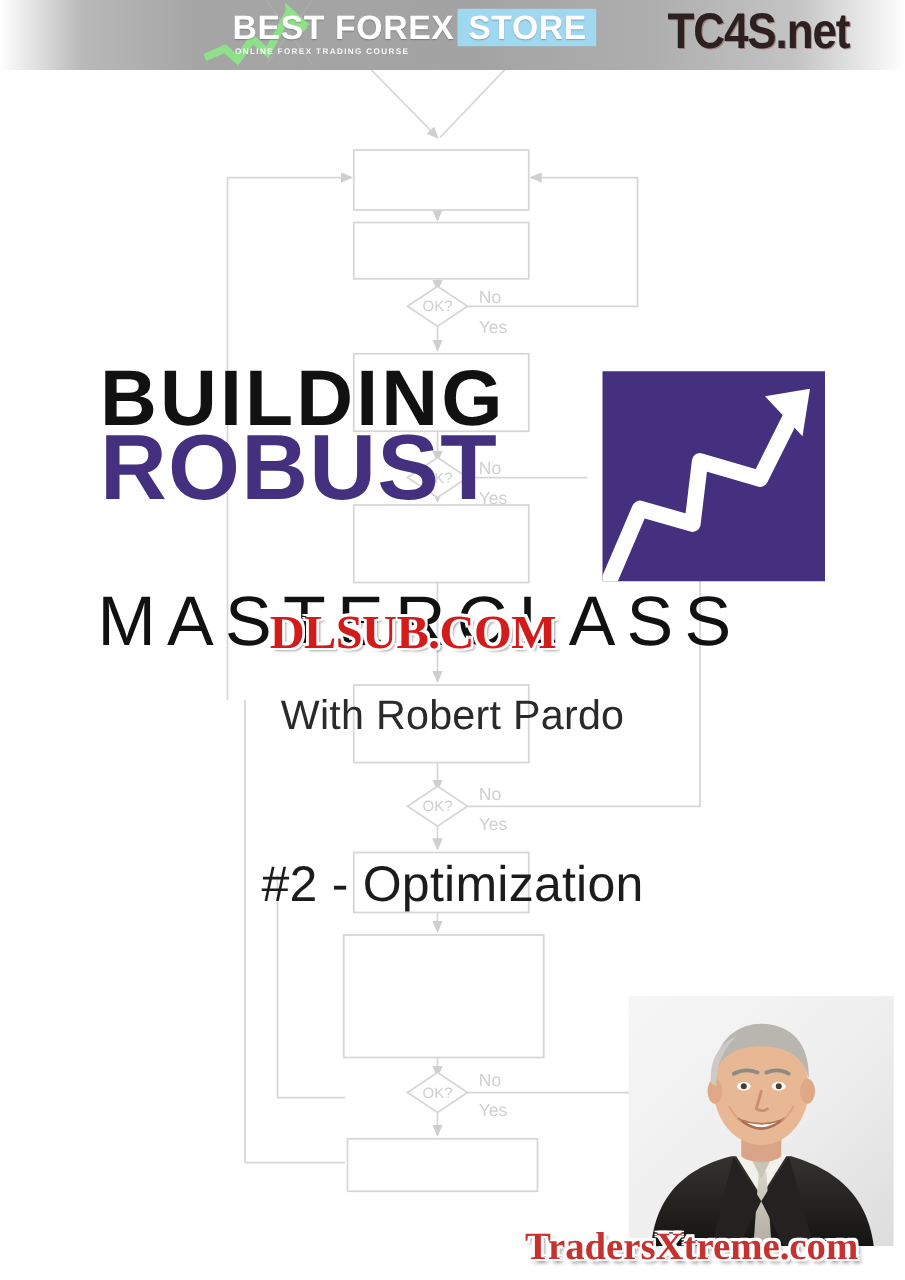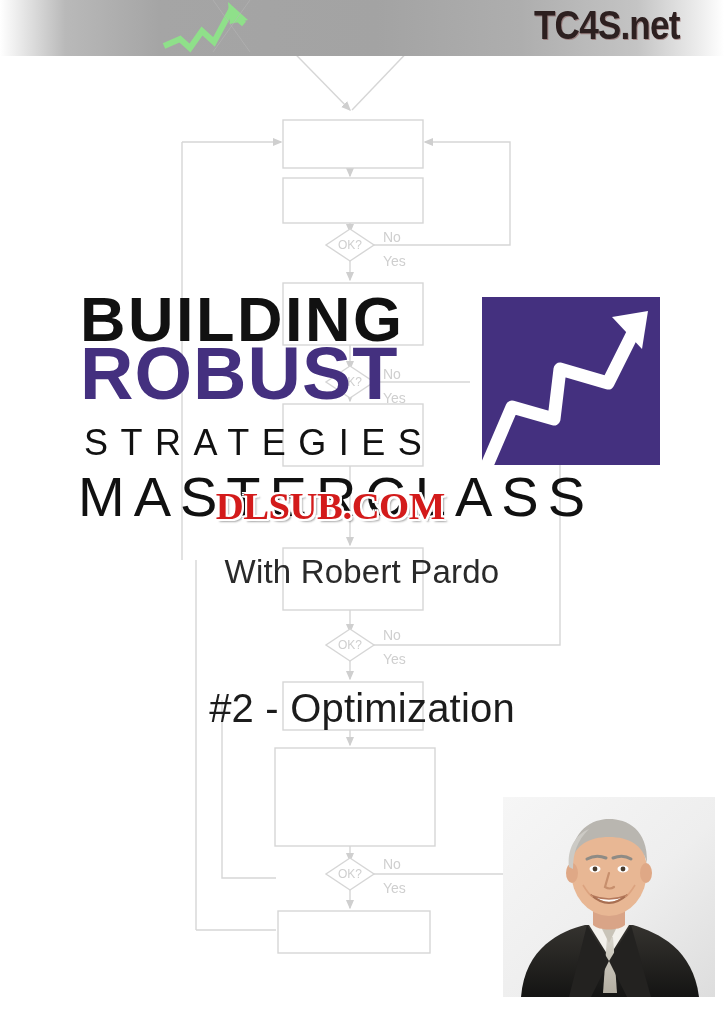--- a/index.html
+++ b/index.html
@@ -203,29 +203,36 @@
   <div class="banner">
     <div class="banner-inner">
 
       <svg class="bfs-arrow" viewBox="0 0 112 56">
         <path d="M6,48 L22,41 L32,50 L44,33 L56,44 L72,14 L86,26" stroke="#8fe08a" stroke-width="6" fill="none" stroke-linejoin="miter" stroke-linecap="butt"></path>
         <path d="M70,4 L90,22 L72,26 z" fill="#8fe08a"></path>
         <path d="M55,2 L92,54" stroke="#b9b9b9" stroke-width="1" fill="none" opacity=".5"></path>
         <path d="M92,2 L55,54" stroke="#b9b9b9" stroke-width="1" fill="none" opacity=".5"></path>
       </svg>
 
+      <div class="bfs-logo">
+        <div style="position:relative;">
+          <div class="bfs-wordmark">
+            <span>BEST FOREX</span><span class="bfs-store">STORE</span>
+          </div>
+          <div class="bfs-tag">ONLINE FOREX TRADING COURSE</div>
+        </div>
+      </div>
 
       <div class="tc4s">TC4S.net</div>
     </div>
   </div>
 
   <div class="titleblock">
     <div class="t-building">BUILDING</div>
     <div class="t-robust">ROBUST</div>
-    <div class="t-strategies">STRATEGIES</div>
     <div class="t-masterclass">MASTERCLASS</div>
 
     <div class="logo-square">
       <svg width="178" height="168" viewBox="0 0 178 168">
         <path d="M6,166 L30,110 L72,122 L78,72 L126,86 L156,26" stroke="#ffffff" stroke-width="13" fill="none" stroke-linejoin="round" stroke-linecap="round"></path>
         <path d="M130,20 L166,14 L160,52 z" fill="#ffffff"></path>
       </svg>
     </div>
 
     <div class="t-presenter">With Robert Pardo</div>
@@ -283,14 +290,15 @@
 
       <path d="M90,99 q16,13 32,0 q-16,6 -32,0 z" fill="#ffffff" stroke="#b5795c" stroke-width="1.4"></path>
       <path d="M88,98 q18,16 36,0" stroke="#a86f52" stroke-width="1.8" fill="none" stroke-linecap="round"></path>
 
       <path d="M80,88 q6,10 10,12" stroke="#d79a76" stroke-width="1.6" fill="none" opacity=".7"></path>
       <path d="M132,88 q-6,10 -10,12" stroke="#d79a76" stroke-width="1.6" fill="none" opacity=".7"></path>
     </svg>
   </div>
 
   <div class="wm-dlsub">DLSUB.COM</div>
+  <div class="wm-tx">TradersXtreme.com</div>
 
 </div>
 
 </body></html>

